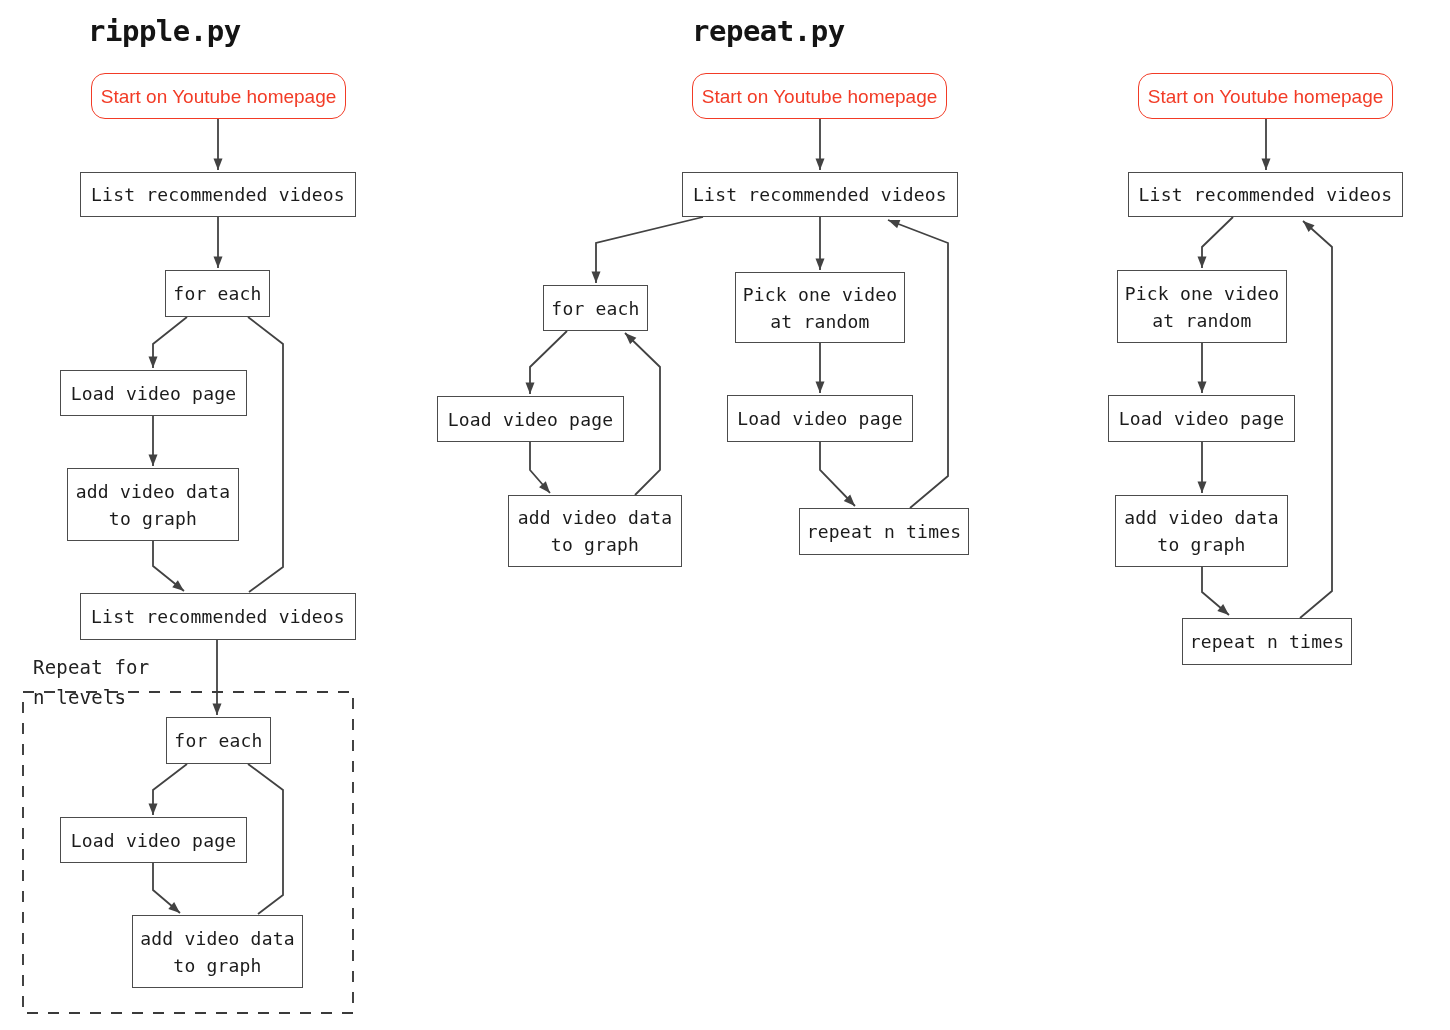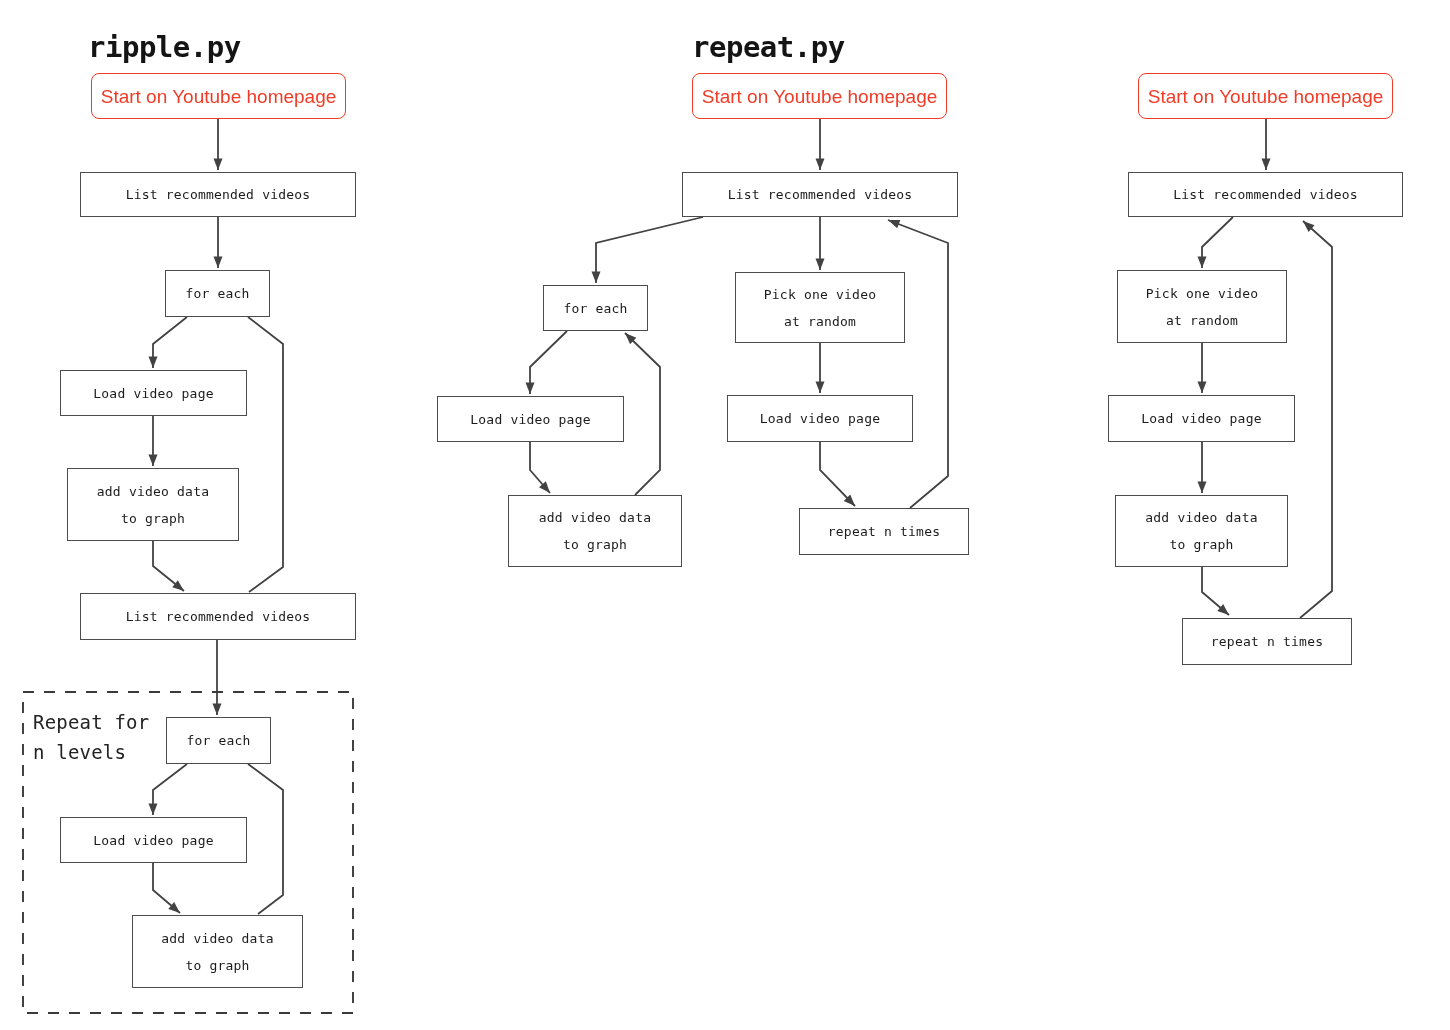--- a/index.html
+++ b/index.html
@@ -5,31 +5,31 @@
   html,body{margin:0;padding:0;background:#fff;}
   .canvas{
     position:relative;width:1450px;height:1030px;background:var(--background,#fff);
     font-family:"DejaVu Sans Mono",monospace;overflow:hidden;
   }
   .edges{position:absolute;left:0;top:0;}
   .e{fill:none;stroke:var(--edge,#424242);stroke-width:1.8;}
   .dash{fill:none;stroke:#3a3a3a;stroke-width:1.9;stroke-dasharray:11 10;}
   .ttl{
     position:absolute;font-size:29px;font-weight:600;color:#141414;
-    letter-spacing:-0.5px;white-space:nowrap;margin-top:16px;
+    letter-spacing:-0.5px;white-space:nowrap;
   }
   .nd{
     position:absolute;box-sizing:border-box;background:#fff;
     border:1.6px solid var(--node-border,#4c4c4c);
     display:flex;align-items:center;justify-content:center;text-align:center;
-    font-size:13px;line-height:27px;color:var(--text,#1b1b1b);
+    font-size:18px;line-height:27px;color:var(--text,#1b1b1b);
     white-space:pre-line;letter-spacing:0.2px;
   }
   .st{
-    border:1.7px solid var(--accent-red,#f23b26);border-radius:8px;
+    border:1.7px solid var(--accent-red,#f23b26);border-radius:14px;
     color:var(--accent-red,#f23b26);
     font-family:"Liberation Sans",sans-serif;font-size:19px;letter-spacing:0;
   }
   .ann{
     position:absolute;font-size:19px;line-height:30px;color:#222;
     white-space:pre-line;letter-spacing:0.2px;
   }
 </style>
 </head>
 <body>
@@ -74,21 +74,21 @@
   </svg>
 
   <div class="ttl" style="left:88px;top:14px">ripple.py</div>
   <div class="nd st" style="left:91px;top:73px;width:255px;height:46px">Start on Youtube homepage</div>
   <div class="nd" style="left:80px;top:172px;width:276px;height:45px">List recommended videos</div>
   <div class="nd" style="left:165px;top:270px;width:105px;height:47px">for each</div>
   <div class="nd" style="left:60px;top:370px;width:187px;height:46px">Load video page</div>
   <div class="nd" style="left:67px;top:468px;width:172px;height:73px">add video data
 to graph</div>
   <div class="nd" style="left:80px;top:593px;width:276px;height:47px">List recommended videos</div>
-  <div class="ann" style="left:33px;top:707px">Repeat for
+  <div class="ann" style="left:33px;top:652px">Repeat for
 n levels</div>
   <div class="nd" style="left:166px;top:717px;width:105px;height:47px">for each</div>
   <div class="nd" style="left:60px;top:817px;width:187px;height:46px">Load video page</div>
   <div class="nd" style="left:132px;top:915px;width:171px;height:73px">add video data
 to graph</div>
 
   <div class="ttl" style="left:692px;top:14px">repeat.py</div>
   <div class="nd st" style="left:692px;top:73px;width:255px;height:46px">Start on Youtube homepage</div>
   <div class="nd" style="left:682px;top:172px;width:276px;height:45px">List recommended videos</div>
   <div class="nd" style="left:543px;top:285px;width:105px;height:46px">for each</div>

